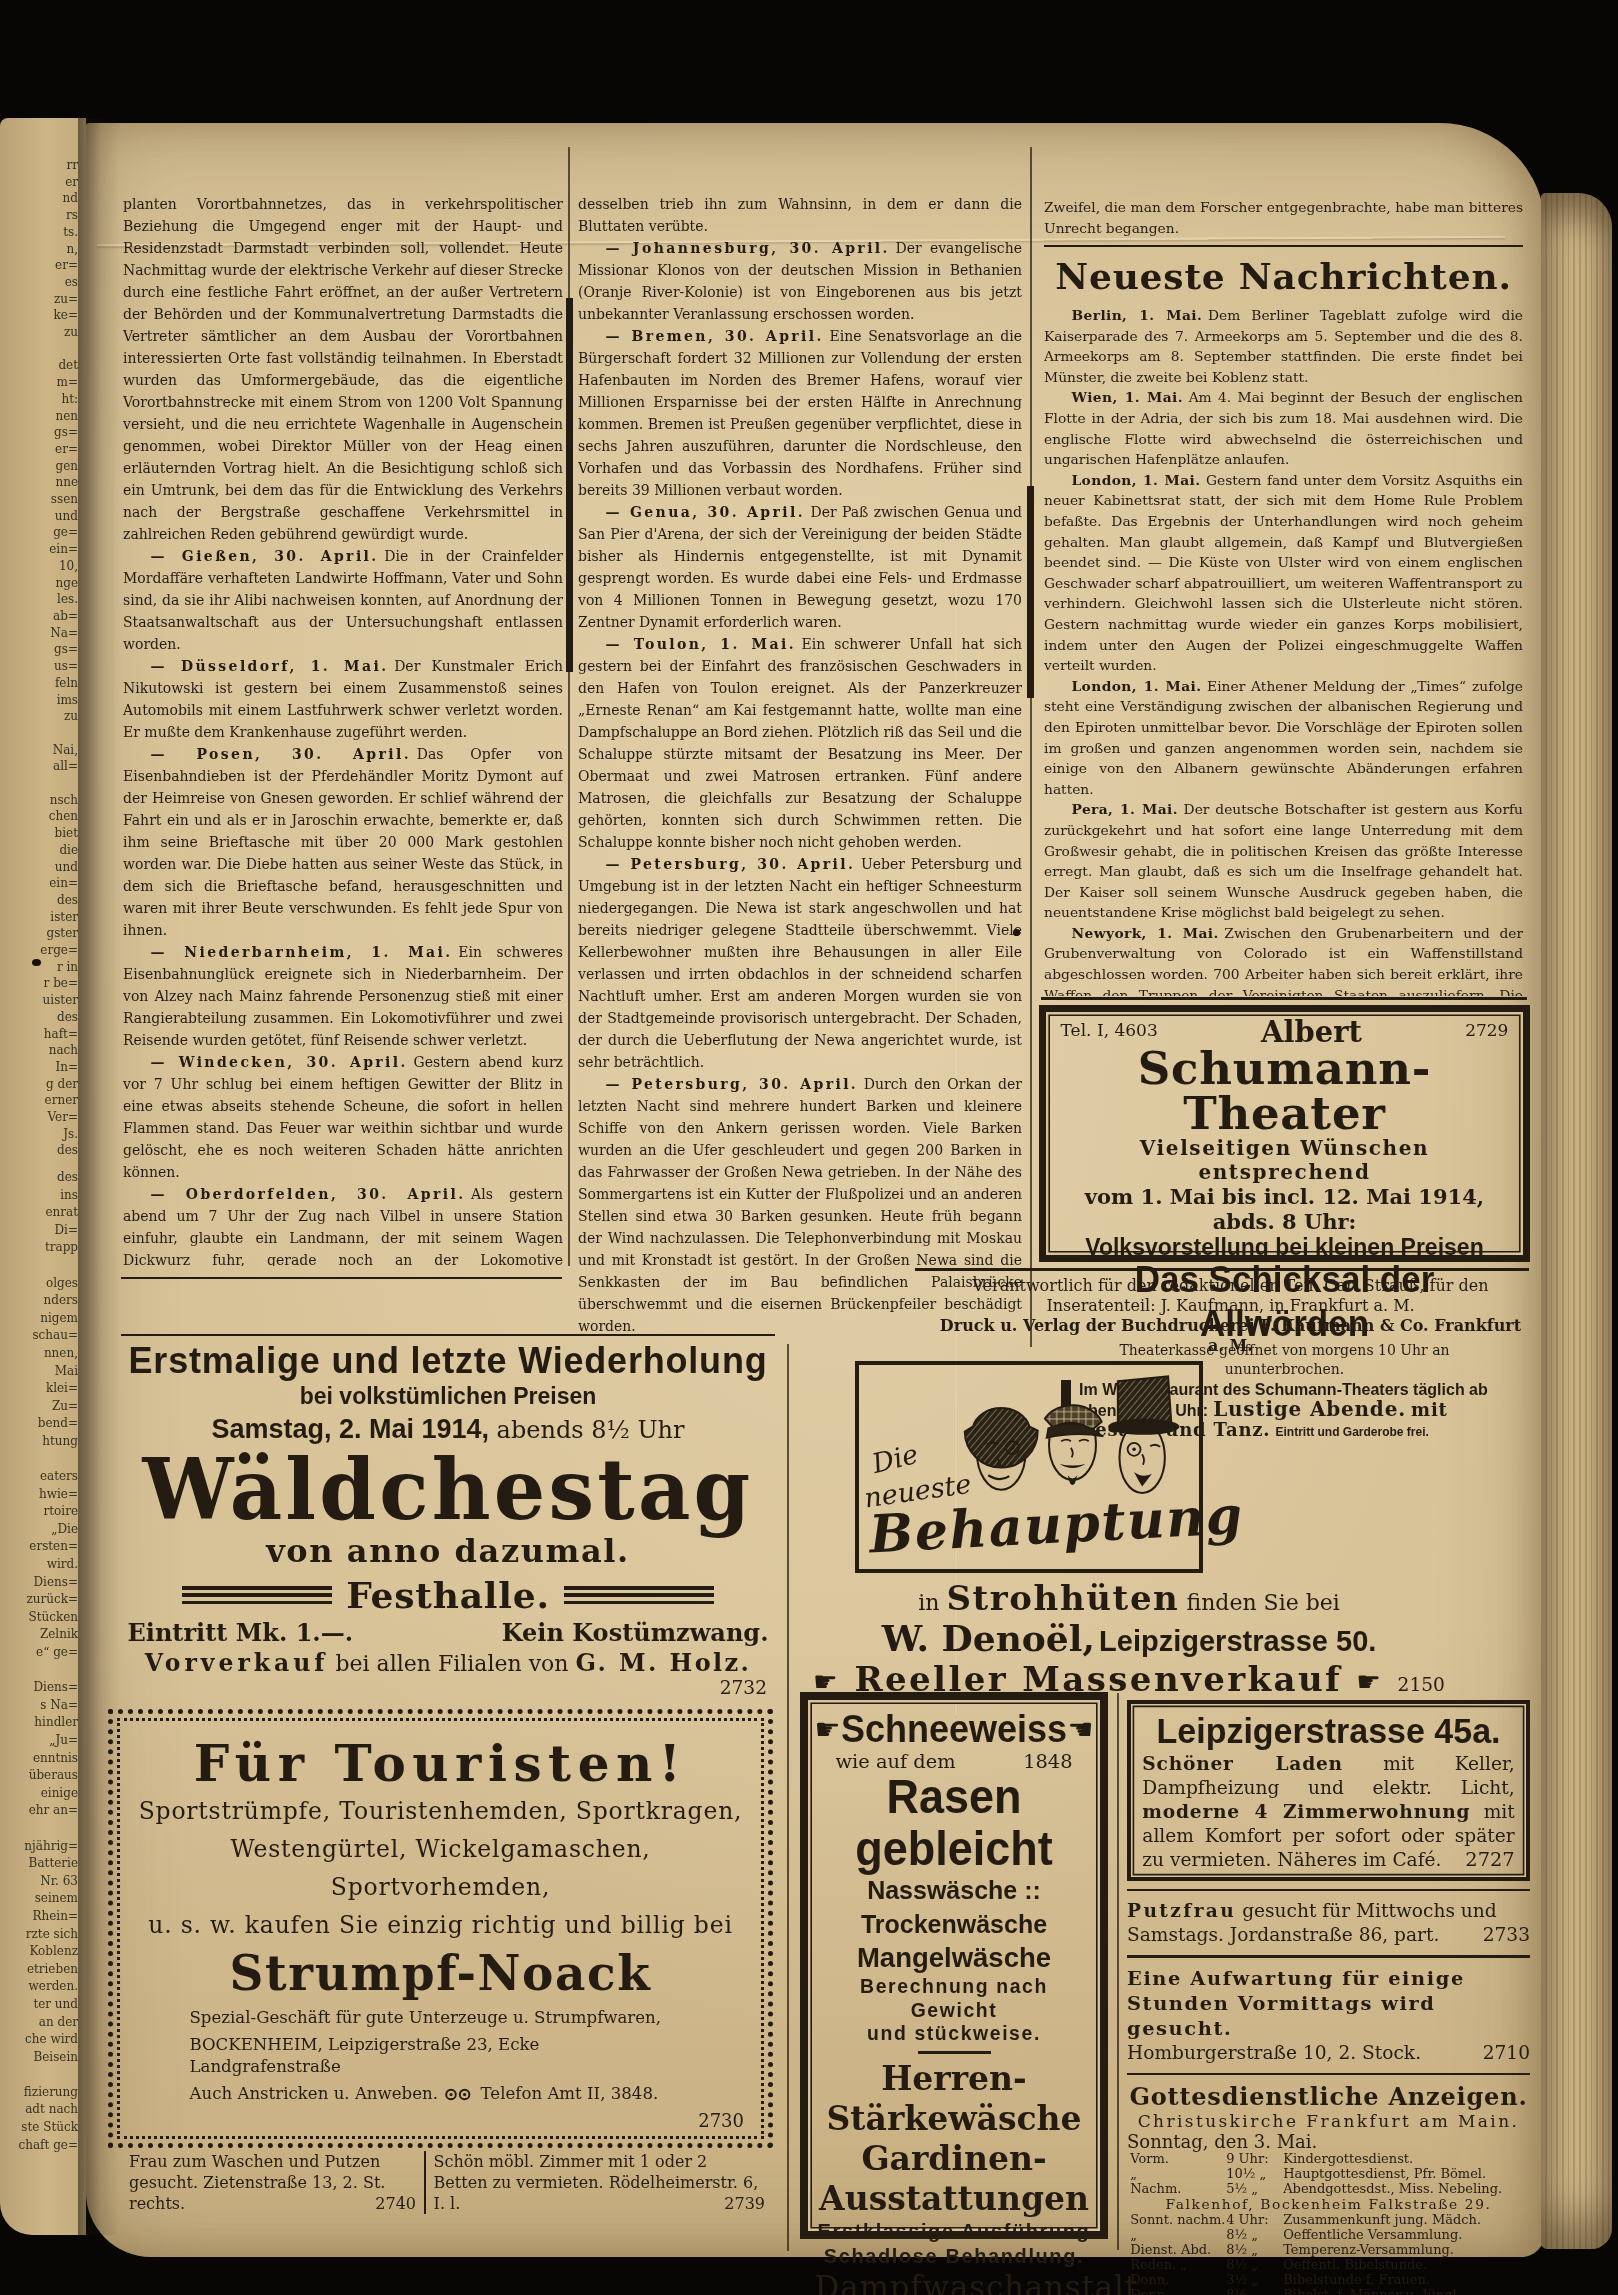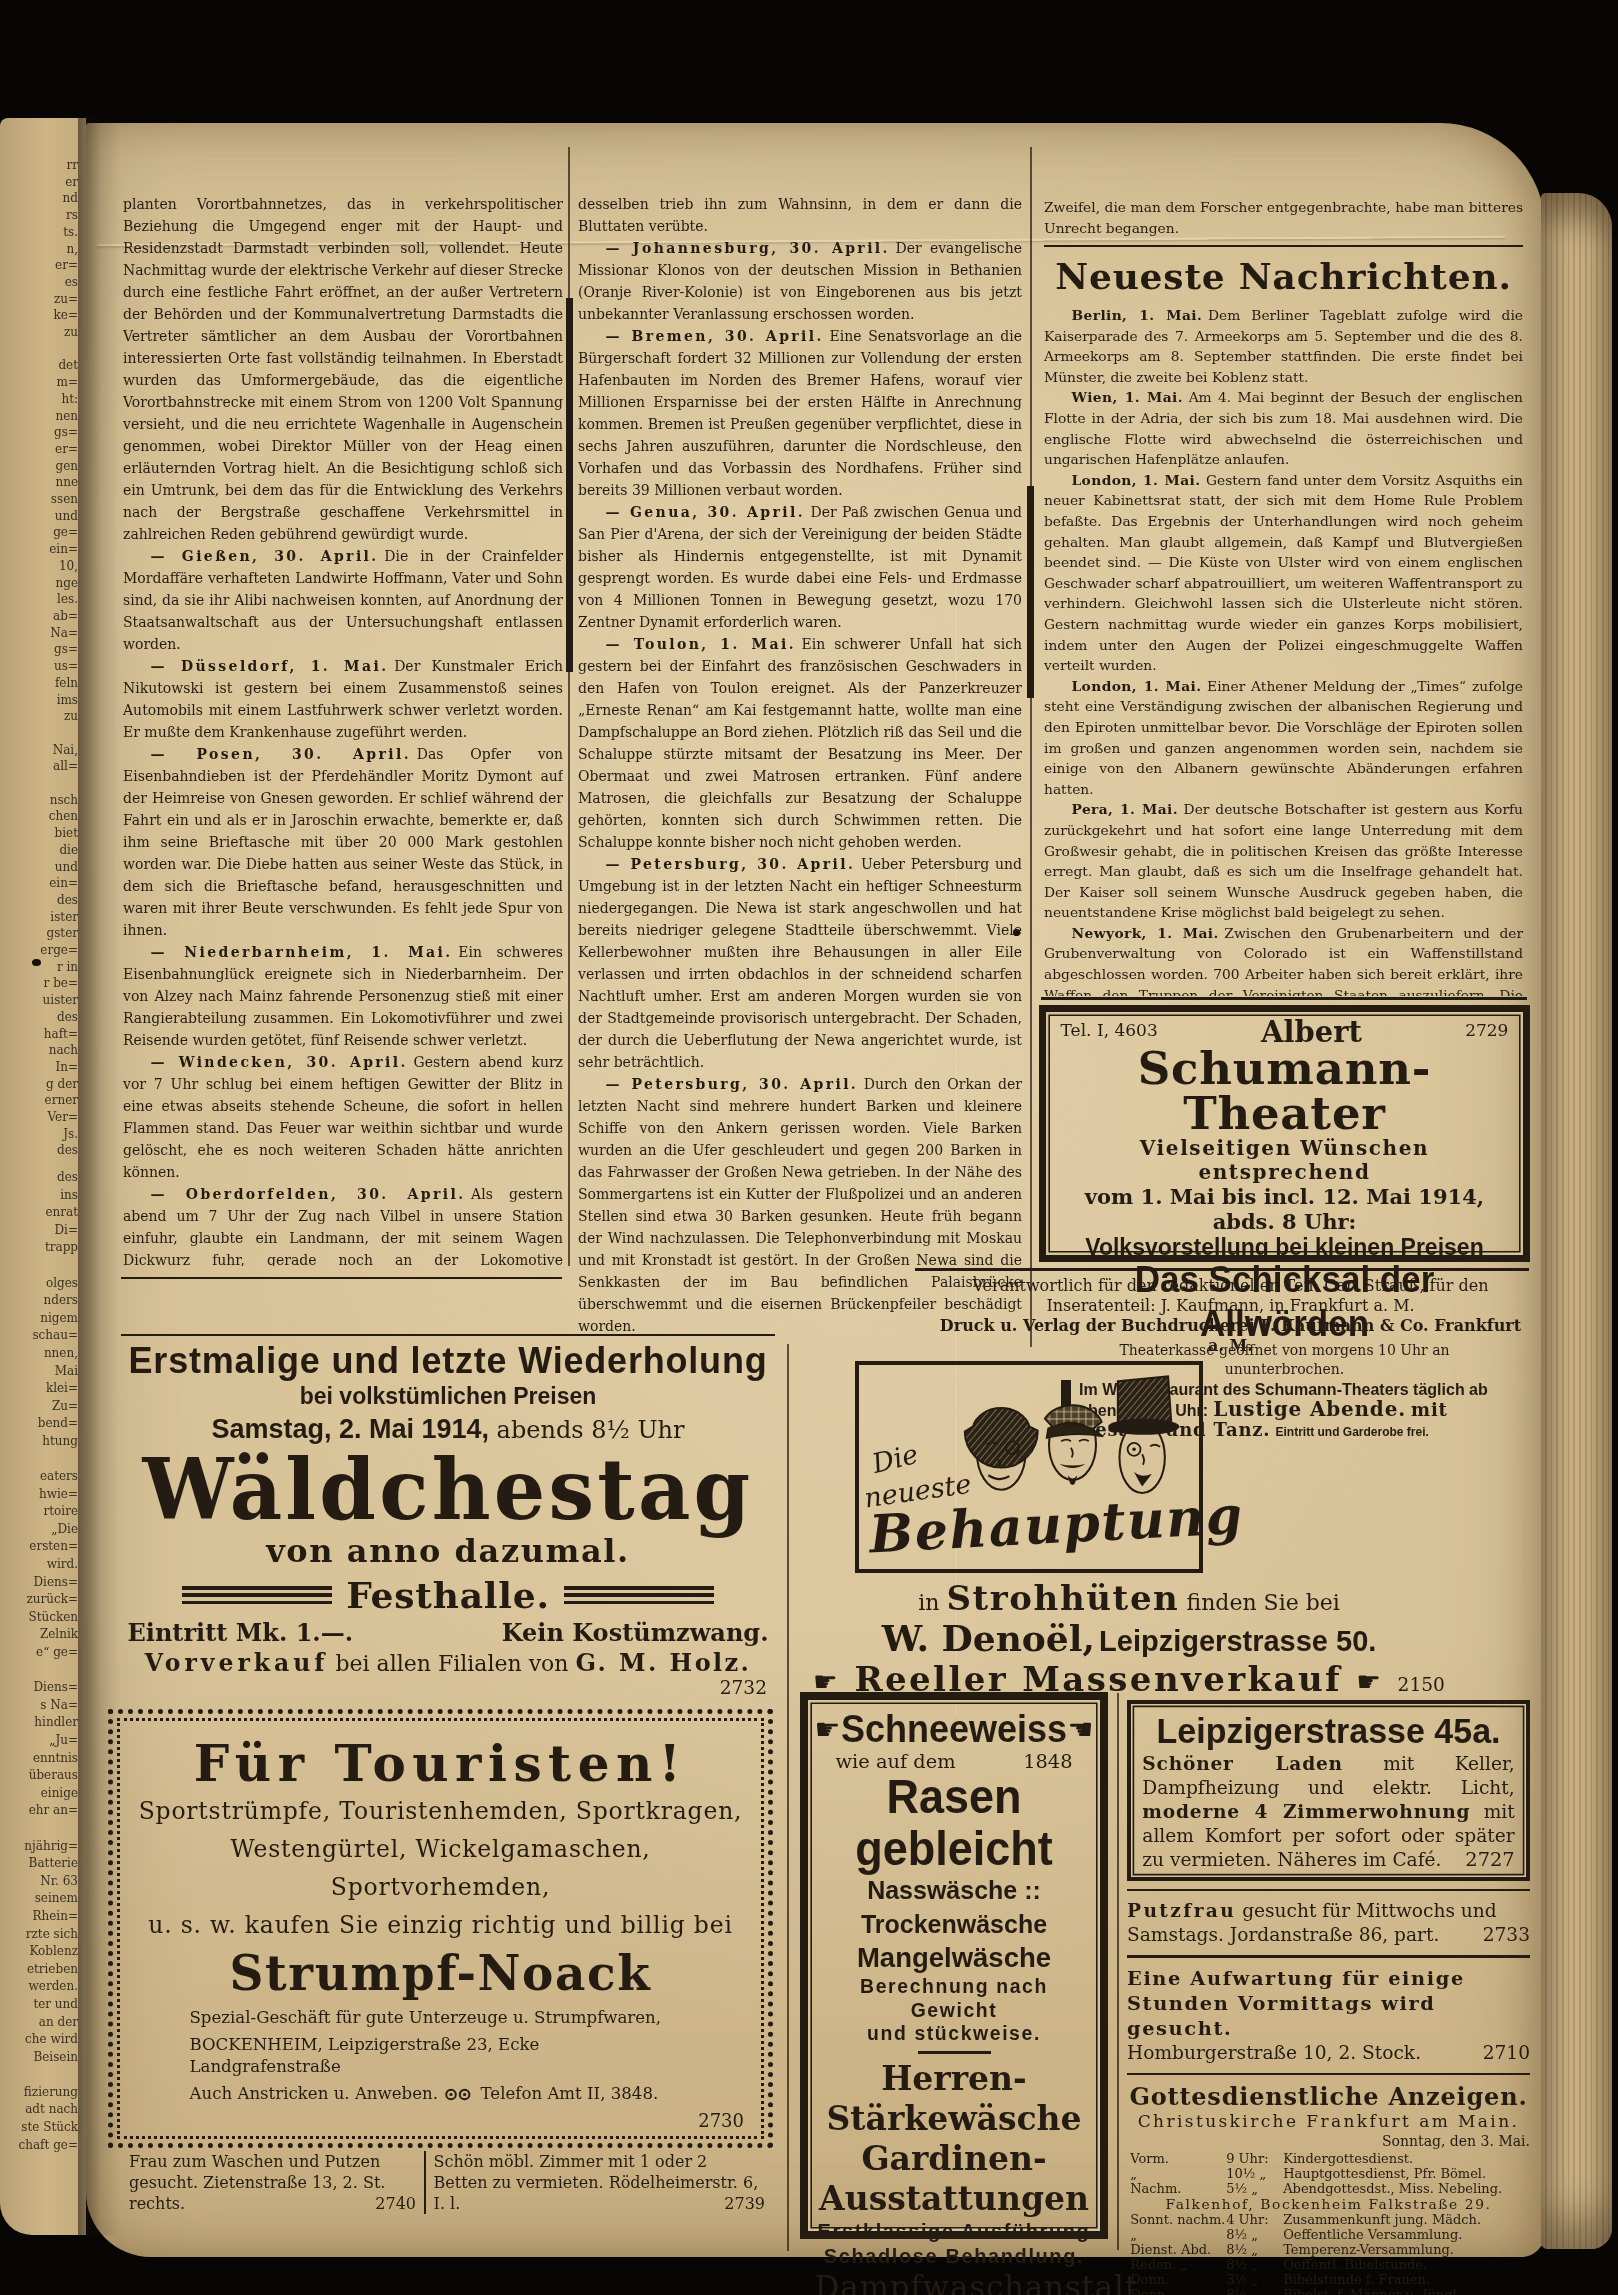--- a/index.html
+++ b/index.html
@@ -139,21 +139,21 @@
   #leipzig .lb{font-size:18.6px;line-height:24px;text-align:justify;margin-top:3.2px;}
   #leipzig .bold{font-weight:bold;letter-spacing:0.8px;}
   #leipzig .num{float:right;font-size:19.4px;}
   .thin-h{height:2.4px;background:#241c12;margin:8px 0;}
   .sm-ad{font-size:18.6px;line-height:24px;}
   .sm-ad .lead{font-weight:bold;letter-spacing:2.4px;}
   .sm-ad .num{float:right;}
   .sm-ad2 .bold-l{font-weight:bold;letter-spacing:1.6px;font-size:19.4px;line-height:25px;}
   #church .hd{font-size:24px;font-weight:bold;text-align:center;letter-spacing:0.8px;line-height:27.5px;}
   #church .kirche{font-size:17px;letter-spacing:2.4px;text-align:center;line-height:21px;}
-  #church .so{font-size:14px;text-align:right;line-height:19.4px;}
+  #church .so{font-size:18px;text-align:left;line-height:19.4px;}
   #church .row{display:flex;font-size:13px;line-height:15px;}
   #church .cd{width:96px;flex:none;padding-left:3.2px;}
   #church .ct{width:57px;flex:none;}
   #church .ce{flex:1;}
   #church .center{text-align:center;font-size:13.8px;letter-spacing:1.6px;line-height:16px;}
 </style>
 </head>
 <body>
 
 <div id="canvas">

